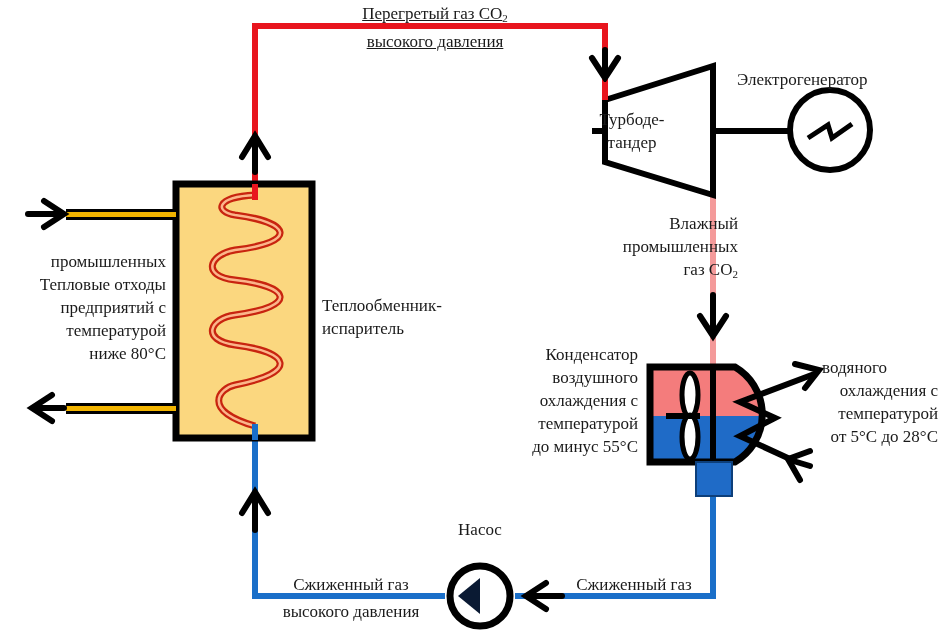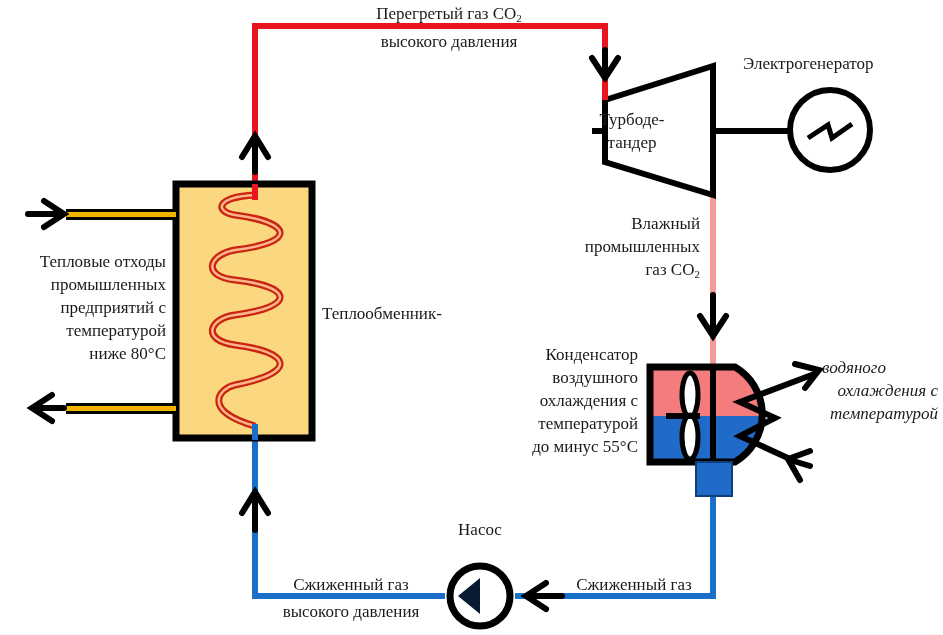--- a/index.html
+++ b/index.html
@@ -121,62 +121,64 @@
 
     <rect x="696" y="462" width="36" height="34" class="c-cond-cold" stroke="#0d3f7a" stroke-width="2" fill="#1f6bc7"></rect>
   </g>
 
   <g>
     <circle cx="480" cy="596" r="30" fill="#fff" stroke="#000" stroke-width="7"></circle>
     <polygon points="458,596 480,578 480,614" fill="#0a1a33"></polygon>
   </g>
 </svg>
 
-<div class="lbl center" style="left:334px; top:2px; width:230px;">
+<div class="lbl center" style="left:320px; top:2px; width:230px;text-decoration:underline;">
   <span class="line"><span>Перегретый газ CO</span><sub>2</sub></span>
   <span class="line">высокого давления</span>
 </div>
 
 <div class="lbl center" style="left:580px; top:108px; width:104px;">
   <span class="line">Турбоде-</span>
   <span class="line">тандер</span>
 </div>
 
-<div class="lbl" style="left:737px; top:52px;margin-left:6px;">Электрогенератор</div>
+<div class="lbl" style="left:737px; top:68px;">Электрогенератор</div>
 
-<div class="lbl right" style="left:554px; top:212px; width:146px;">
+<div class="lbl right" style="left:592px; top:212px; width:146px;">
   <span class="line">Влажный</span>
   <span class="line">промышленных</span>
   <span class="line"><span>газ CO</span><sub>2</sub></span>
 </div>
 
-<div class="lbl" style="left:322px; top:302px;">
+<div class="lbl" style="left:322px; top:294px;">
   <span class="line">Теплообменник-</span>
+  <span class="line">испаритель</span>
 </div>
 
 <div class="lbl right" style="left:0px; top:250px; width:166px;">
+  <span class="line">промышленных</span>
   <span class="line">Тепловые отходы</span>
-  <span class="line">промышленных</span>
   <span class="line">предприятий с</span>
   <span class="line">температурой</span>
   <span class="line">ниже 80°C</span>
 </div>
 
 <div class="lbl right" style="left:490px; top:343px; width:148px;">
   <span class="line">Конденсатор</span>
   <span class="line">воздушного</span>
   <span class="line">охлаждения с</span>
   <span class="line">температурой</span>
   <span class="line">до минус 55°C</span>
 </div>
 
-<div class="lbl right" style="left:790px; top:356px; width:148px;font-style:italic;">
+<div class="lbl right" style="left:790px; top:356px; width:148px;">
   <span class="line" style="text-align:left; padding-left:32px;">водяного</span>
   <span class="line">охлаждения с</span>
   <span class="line">температурой</span>
+  <span class="line">от 5°C до 28°C</span>
 </div>
 
 <div class="lbl center" style="left:440px; top:518px; width:80px;">Насос</div>
 
 <div class="lbl center" style="left:258px; top:573px; width:186px;">
   <span class="line" style="margin-bottom:4px;">Сжиженный газ</span>
   <span class="line">высокого давления</span>
 </div>
 
 <div class="lbl center" style="left:558px; top:573px; width:152px;">

